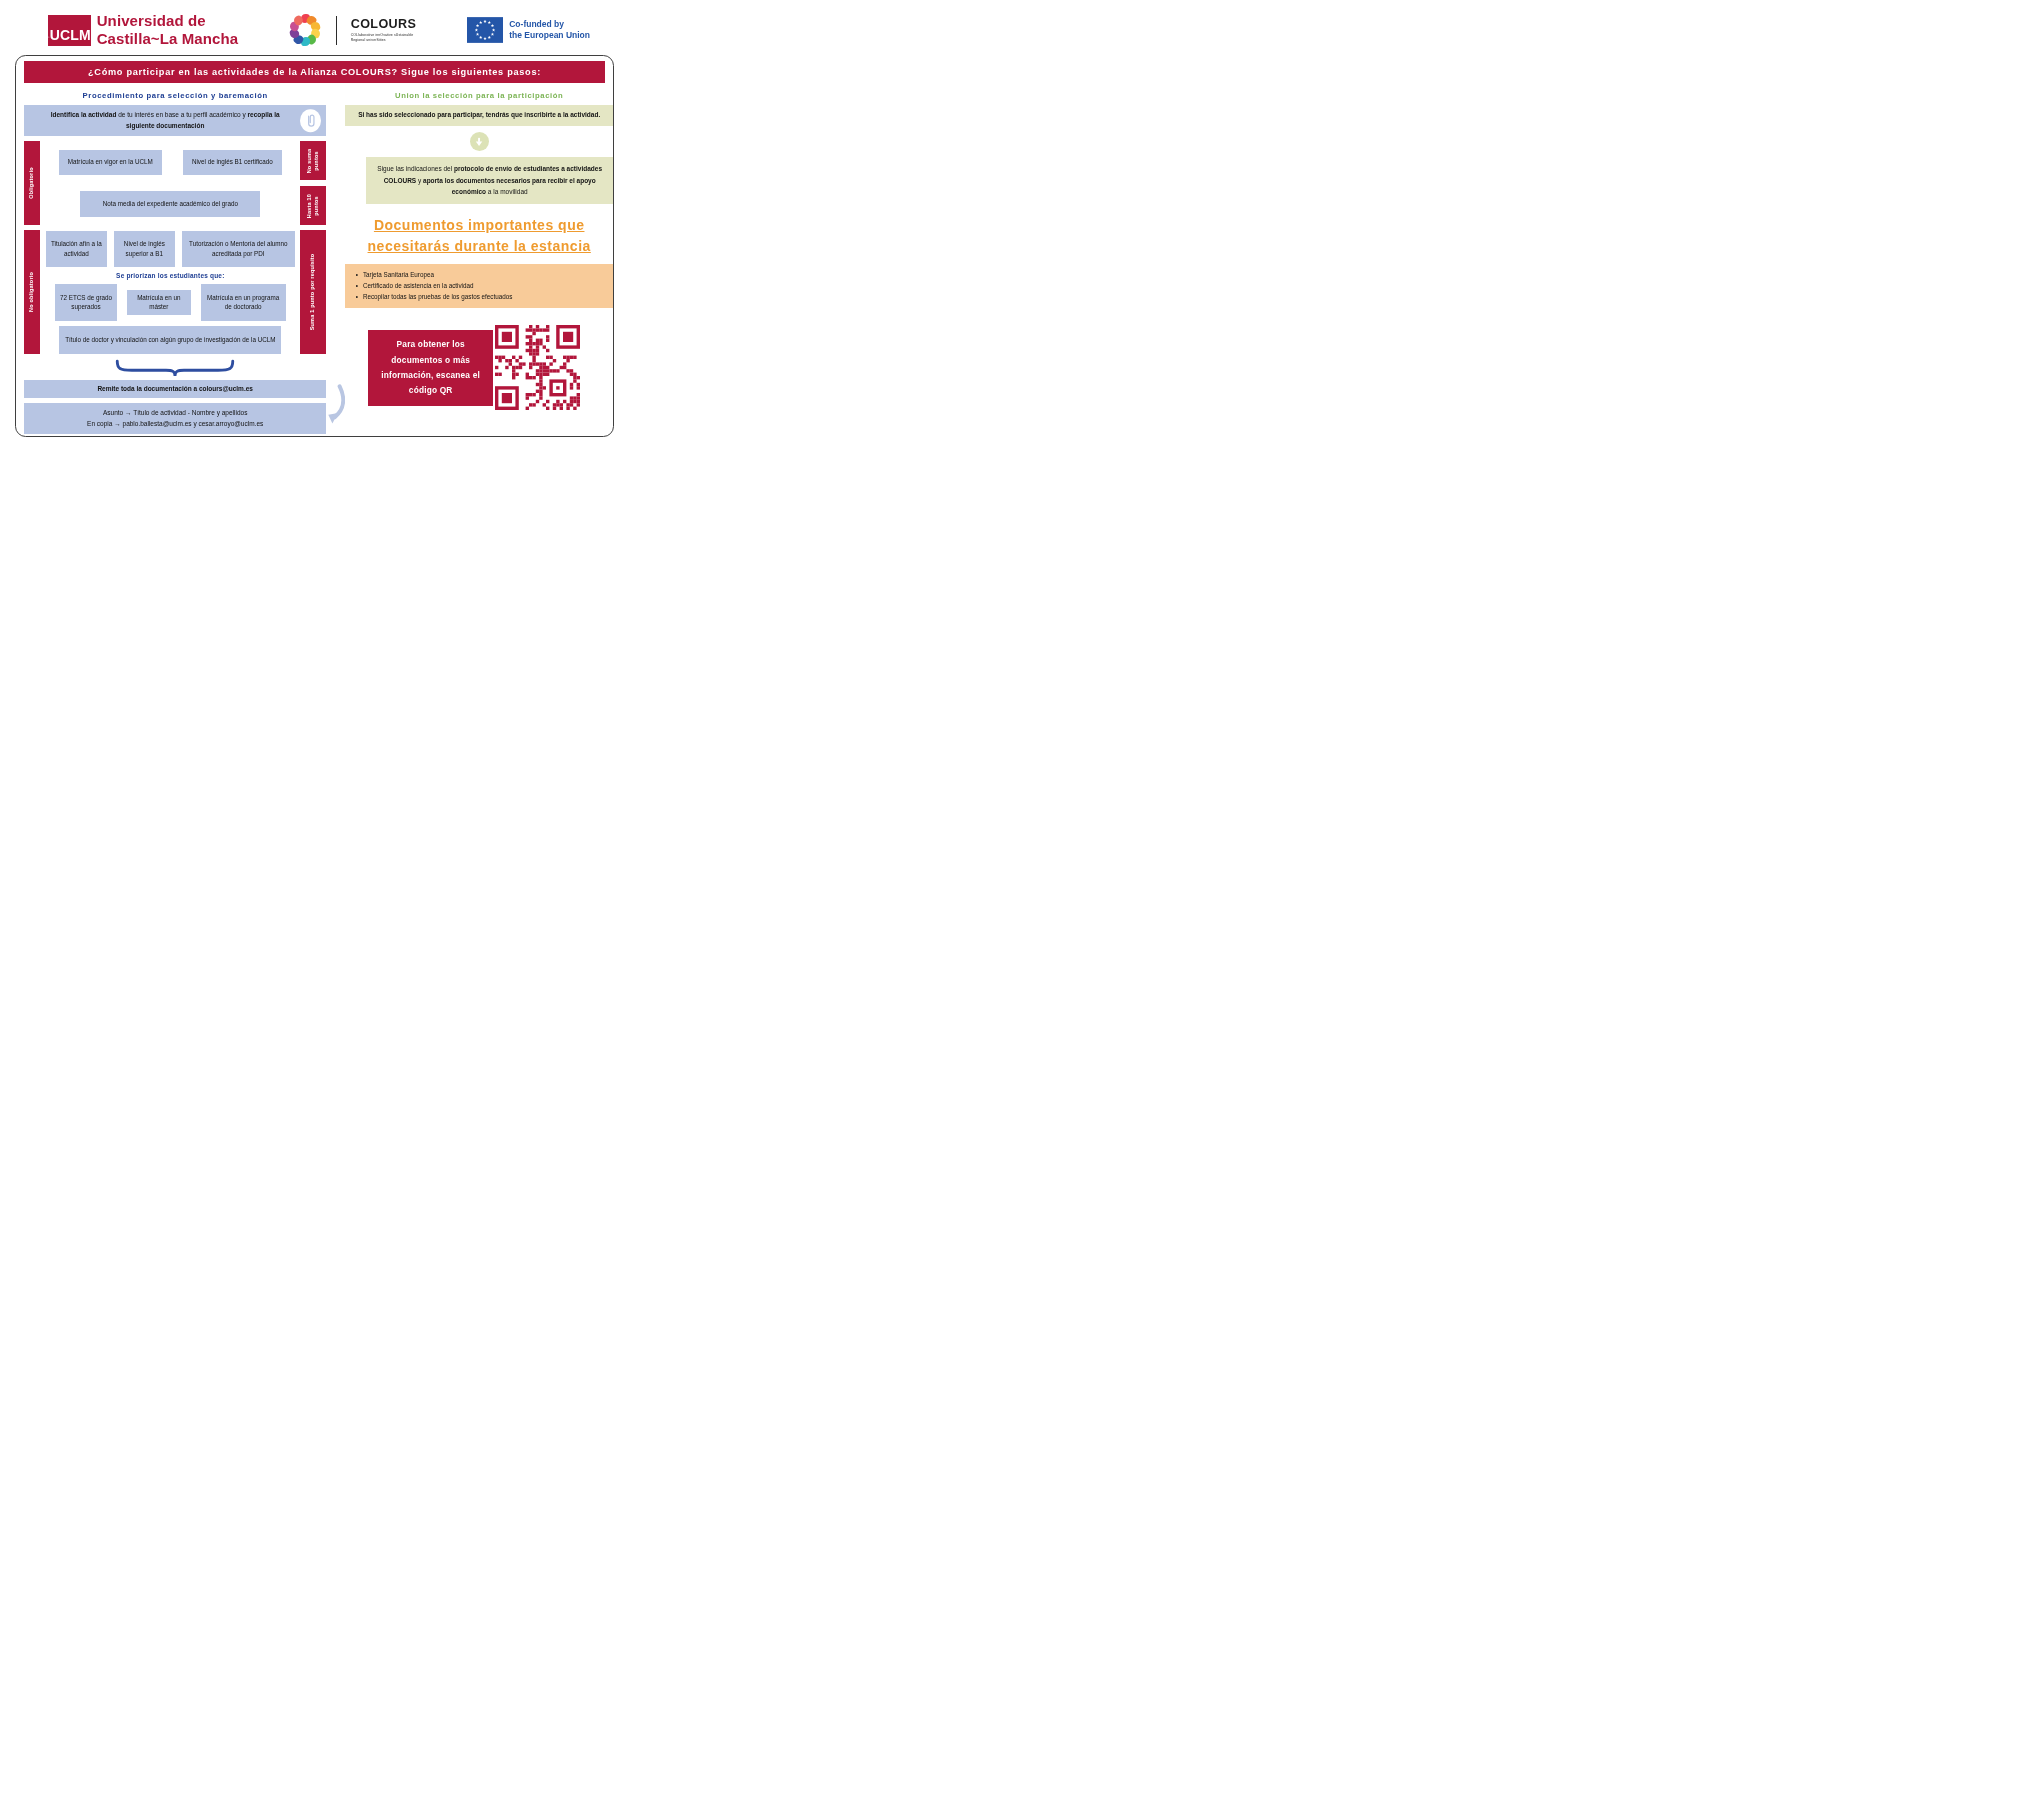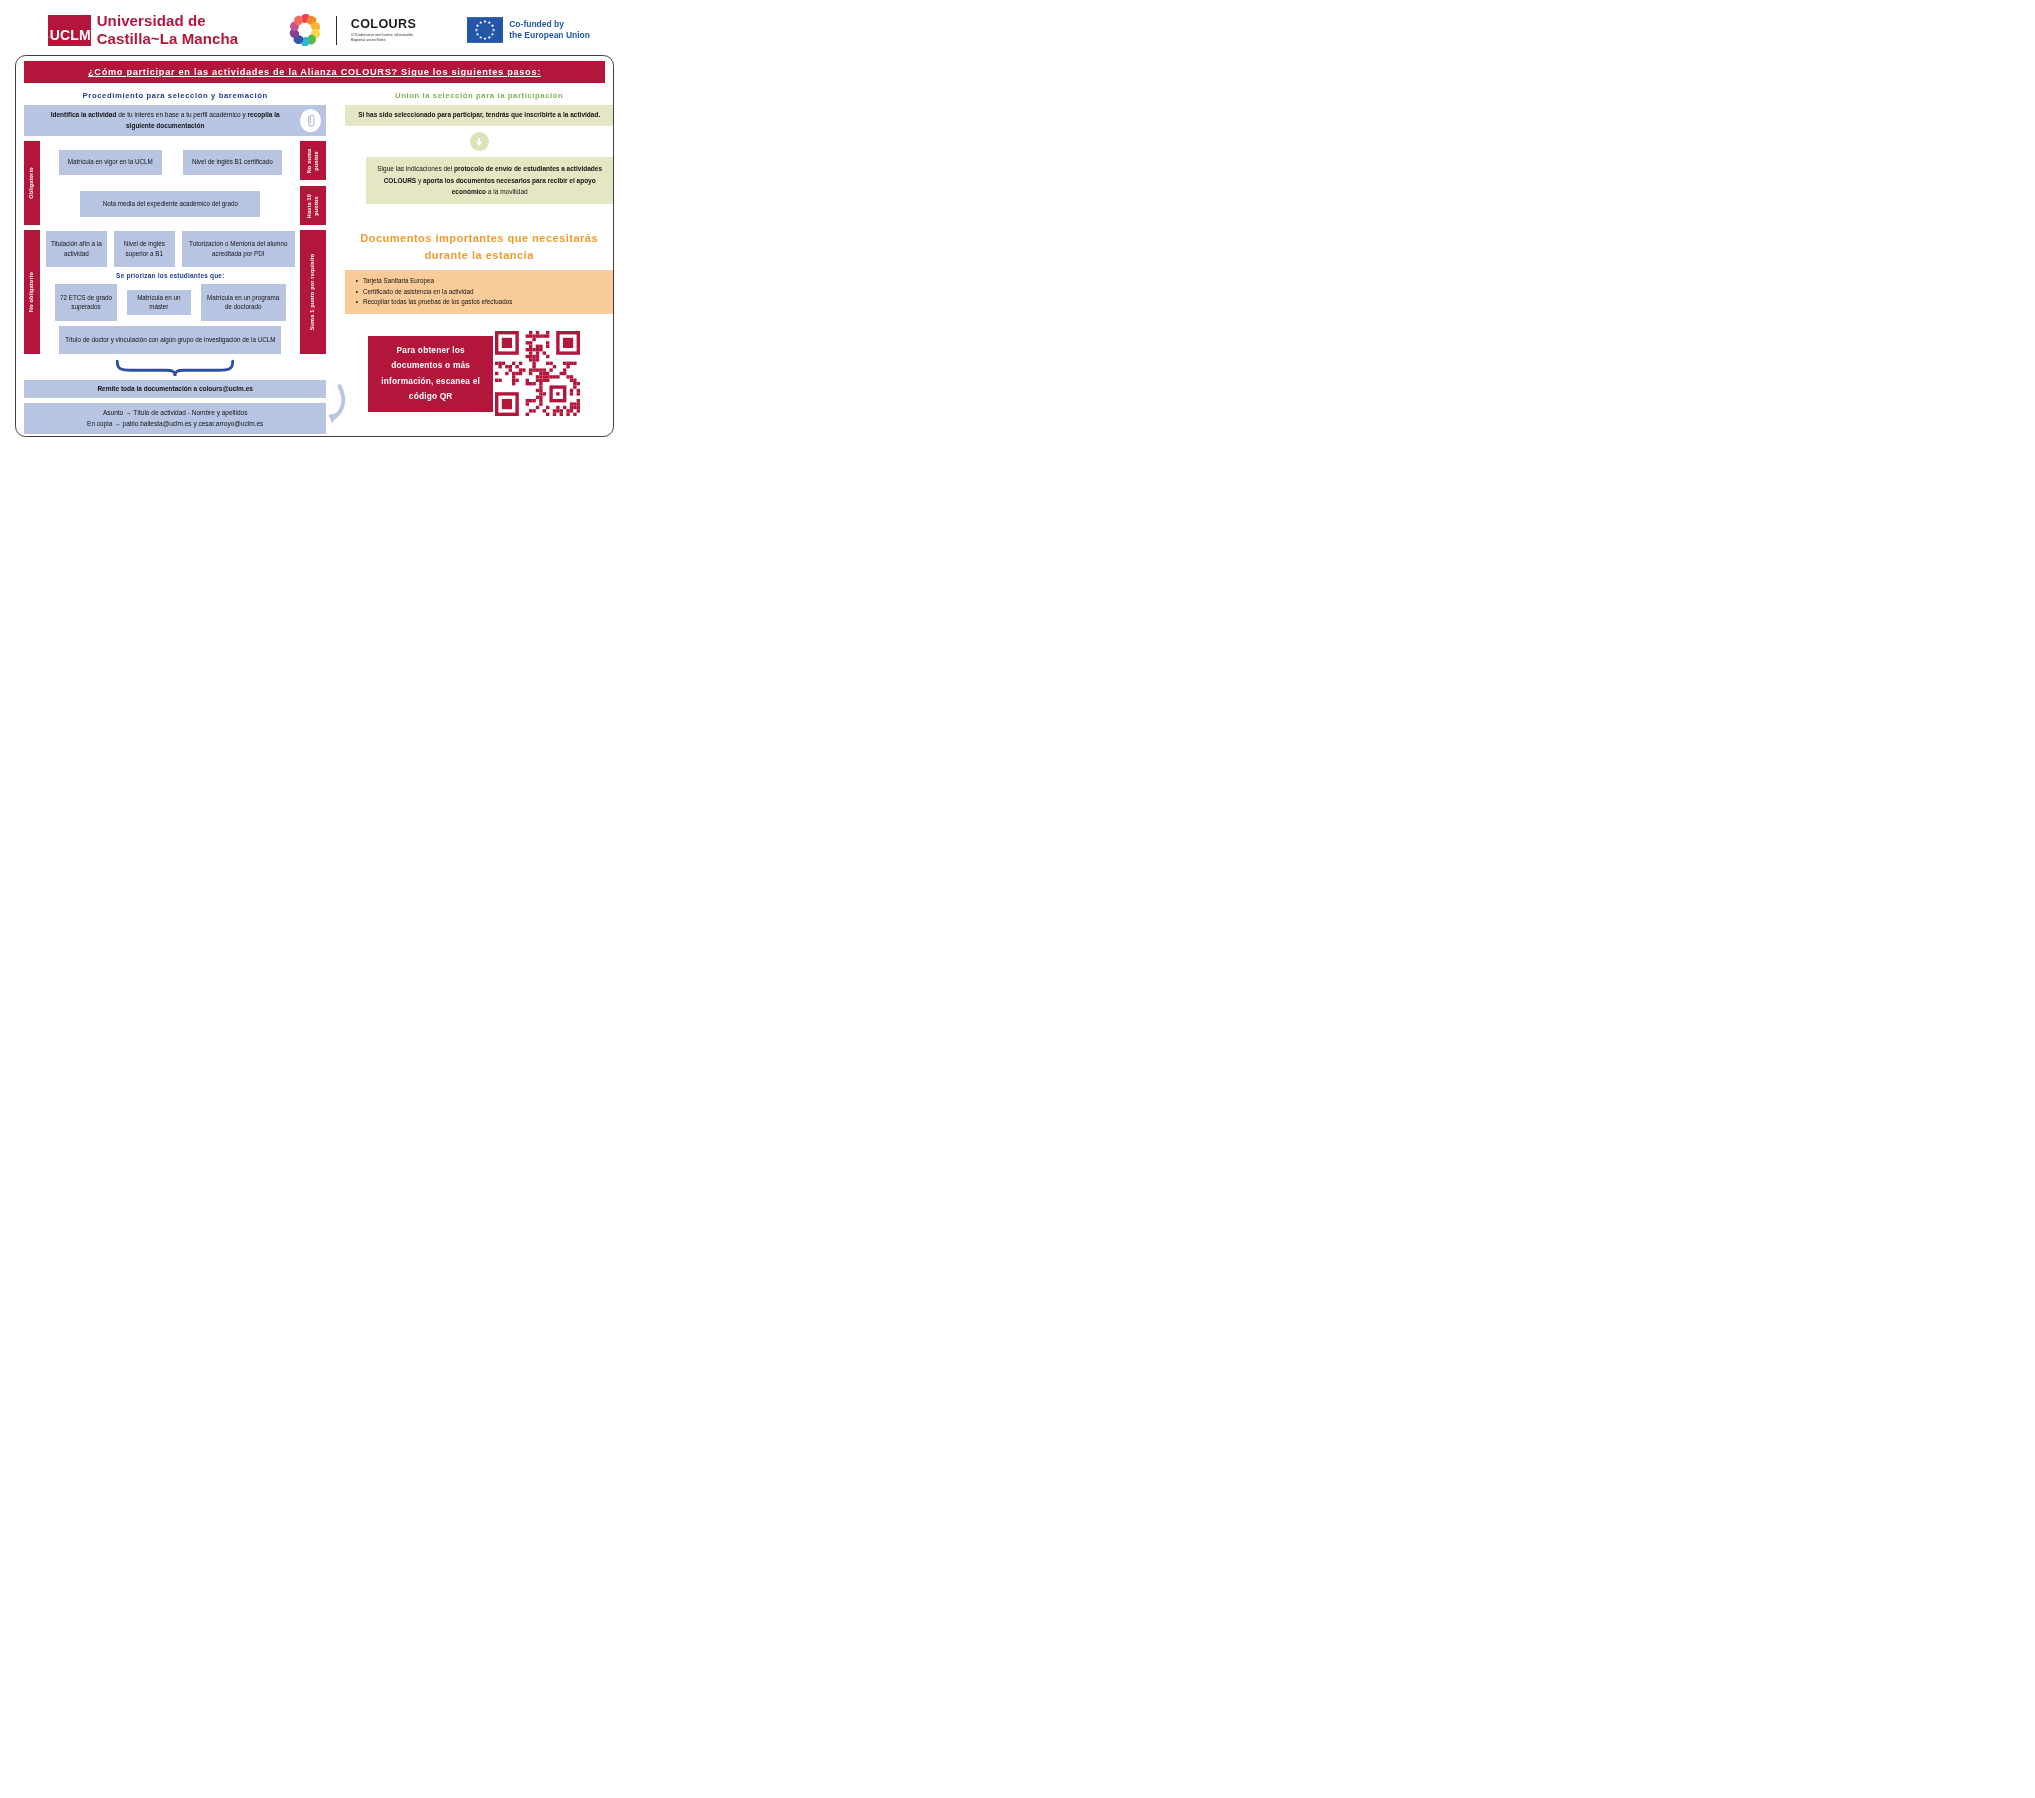--- a/index.html
+++ b/index.html
@@ -21,21 +21,21 @@
   .ring i { position:absolute; width:9px; height:9px; border-radius:50% 40% 55% 45%; }
   .colours-sep { width:0.8px; height:29px; background:#2b2b2b; }
   .colours-word { font-weight:700; font-size:12.6px; color:#1d1d1d; letter-spacing:0.4px; line-height:1; }
   .colours-tag { font-size:3.5px; color:#2b2b2b; margin-top:2.8px; line-height:1.4; letter-spacing:0.1px; }
   .eu { display:flex; align-items:center; gap:6.1px; }
   .eu-text { color:#2456a8; font-weight:700; font-size:8.5px; line-height:1.25; }
   
   .frame { margin:7.3px 14.7px 0; height:382px; border:1px solid #3f3f3f;
            border-radius:10.6px; padding:4.9px 8.5px 6.5px; position:relative; background:#fff; }
   .banner { background:#b2163b; height:22px; display:flex; align-items:center; justify-content:center;
-            color:#fff; font-weight:700; font-size:9.2px; letter-spacing:0.7px; margin-bottom:4.1px;text-decoration:underline; }
+            color:#fff; font-weight:700; font-size:9.2px; letter-spacing:0.7px; margin-bottom:4.1px; }
   .cols { display:flex; gap:19px; position:relative; }
   .leftcol { width:302px; flex:none; position:relative; }
   .rightcol { flex:1; }
   h2 { text-align:center; font-size:7.7px; font-weight:700; letter-spacing:0.6px; margin:3.3px 0 5.3px; }
   .leftcol h2 { color:#1e3e93; }
   .rightcol h2 { color:#7cb455; }
   
   .box { background:#b7c5e3; display:flex; align-items:center; justify-content:center;
          text-align:center; font-size:6.3px; line-height:1.5; padding:2.4px 4.9px; }
   .intro-box { position:relative; padding:5.3px 34px 5.3px 14px; font-size:6.5px; line-height:1.6;
@@ -70,22 +70,22 @@
   .brace-wrap { display:flex; justify-content:center; margin:3.3px 0 1.6px; }
   .remite-box { margin-top:0.8px; min-height:18px; font-weight:700; font-size:6.5px; }
   .asunto-box { margin-top:4.9px; padding:4.1px; font-size:6.5px; line-height:1.8; flex-direction:column; }
   .curved-arrow { position:absolute; right:-19px; bottom:7.3px; }
   
   .olive-box { background:#e4e6c4; text-align:center; font-size:6.5px; line-height:1.65; padding:5.3px 10.6px; }
   .olive-box.b1 { font-weight:700; }
   .arrow-circle { width:19px; height:19px; border-radius:50%; background:#dce2b6; margin:6.1px auto;
                   display:flex; align-items:center; justify-content:center; }
   .olive-box.b2 { margin-left:21px; width:247px; padding:6.1px 9.8px; line-height:1.75; }
-  .docs-heading { margin-top:26px; color:#ef9b2f; font-weight:700; font-size:11px;
-                  letter-spacing:0.5px; text-align:center; line-height:1.55; }
+  .docs-heading { margin-top:11px; color:#ef9b2f; font-weight:700; font-size:14px;
+                  letter-spacing:0.5px; text-align:center; line-height:1.55;text-decoration:underline; }
   .orange-box { margin-top:6.1px; background:#f8cb99; padding:6.1px 4.1px 6.1px 10.6px; }
   .orange-box ul { list-style:none; }
   .orange-box li { font-size:6.3px; line-height:1.7; }
   .orange-box li::before { content:"•"; margin-right:4.9px; }
   .qr-row { display:flex; align-items:center; gap:2px; margin-top:17px; padding-left:23px; }
   .qr-redbox { width:125px; background:#b2163b; color:#fff; font-weight:700; font-size:8.3px;
                line-height:1.85; text-align:center; padding:7.3px 5.7px; letter-spacing:0.2px; }
   .qr-code { background:#fff; }
   b { font-weight:700; }
 </style>

